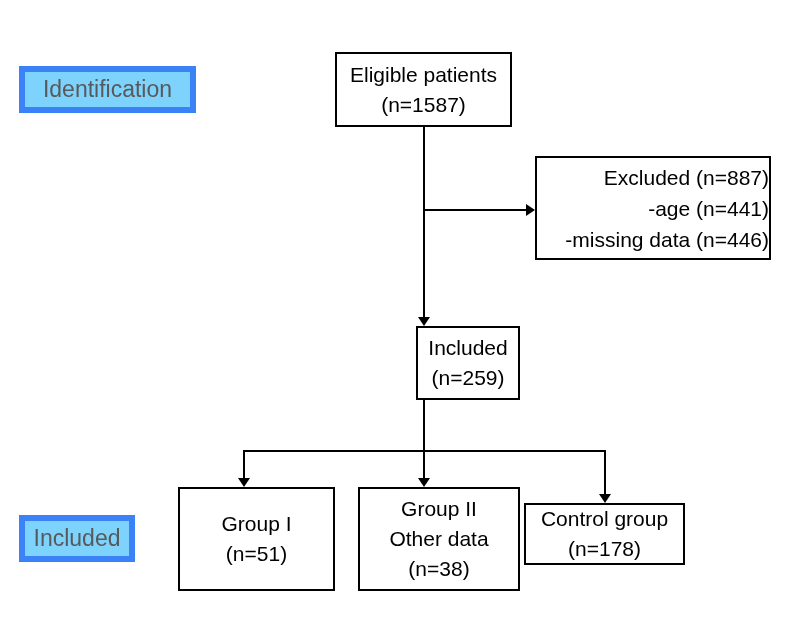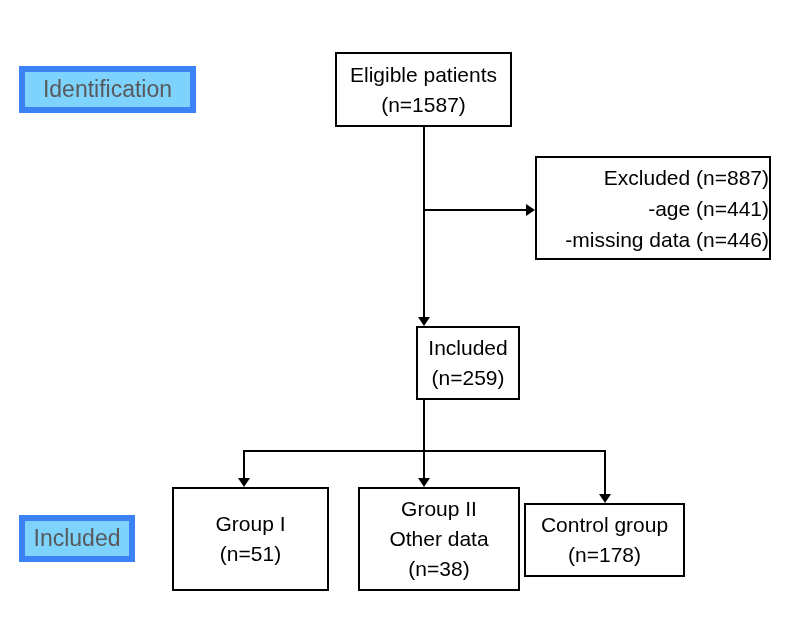--- a/index.html
+++ b/index.html
@@ -52,23 +52,23 @@
     align-items: flex-end;
     text-align: left;
     padding-left: 7px;
     line-height: 31px;
   }
   .box span { display: block; white-space: nowrap; }
 
   #box-eligible { left: 335px; top: 52px;  width: 177px; height: 75px; }
   #box-excluded { left: 535px; top: 156px; width: 236px; height: 104px; }
   #box-included { left: 372px; top: 326px; width: 104px; height: 74px; margin-left: 44px; }
-  #box-group1   { left: 172px; top: 487px; width: 157px; height: 104px; }
+  #box-group1   { left: 178px; top: 487px; width: 157px; height: 104px; }
   #box-group2   { left: 358px; top: 487px; width: 162px; height: 104px; }
-  #box-control  { left: 524px; top: 503px; width: 161px; height: 74px; }
+  #box-control  { left: 524px; top: 503px; width: 161px; height: 62px; }
 
   
   .line {
     position: absolute;
     background: #000000;
   }
   .arrow-down {
     position: absolute;
     width: 0; height: 0;
     border-left: 6px solid transparent;

